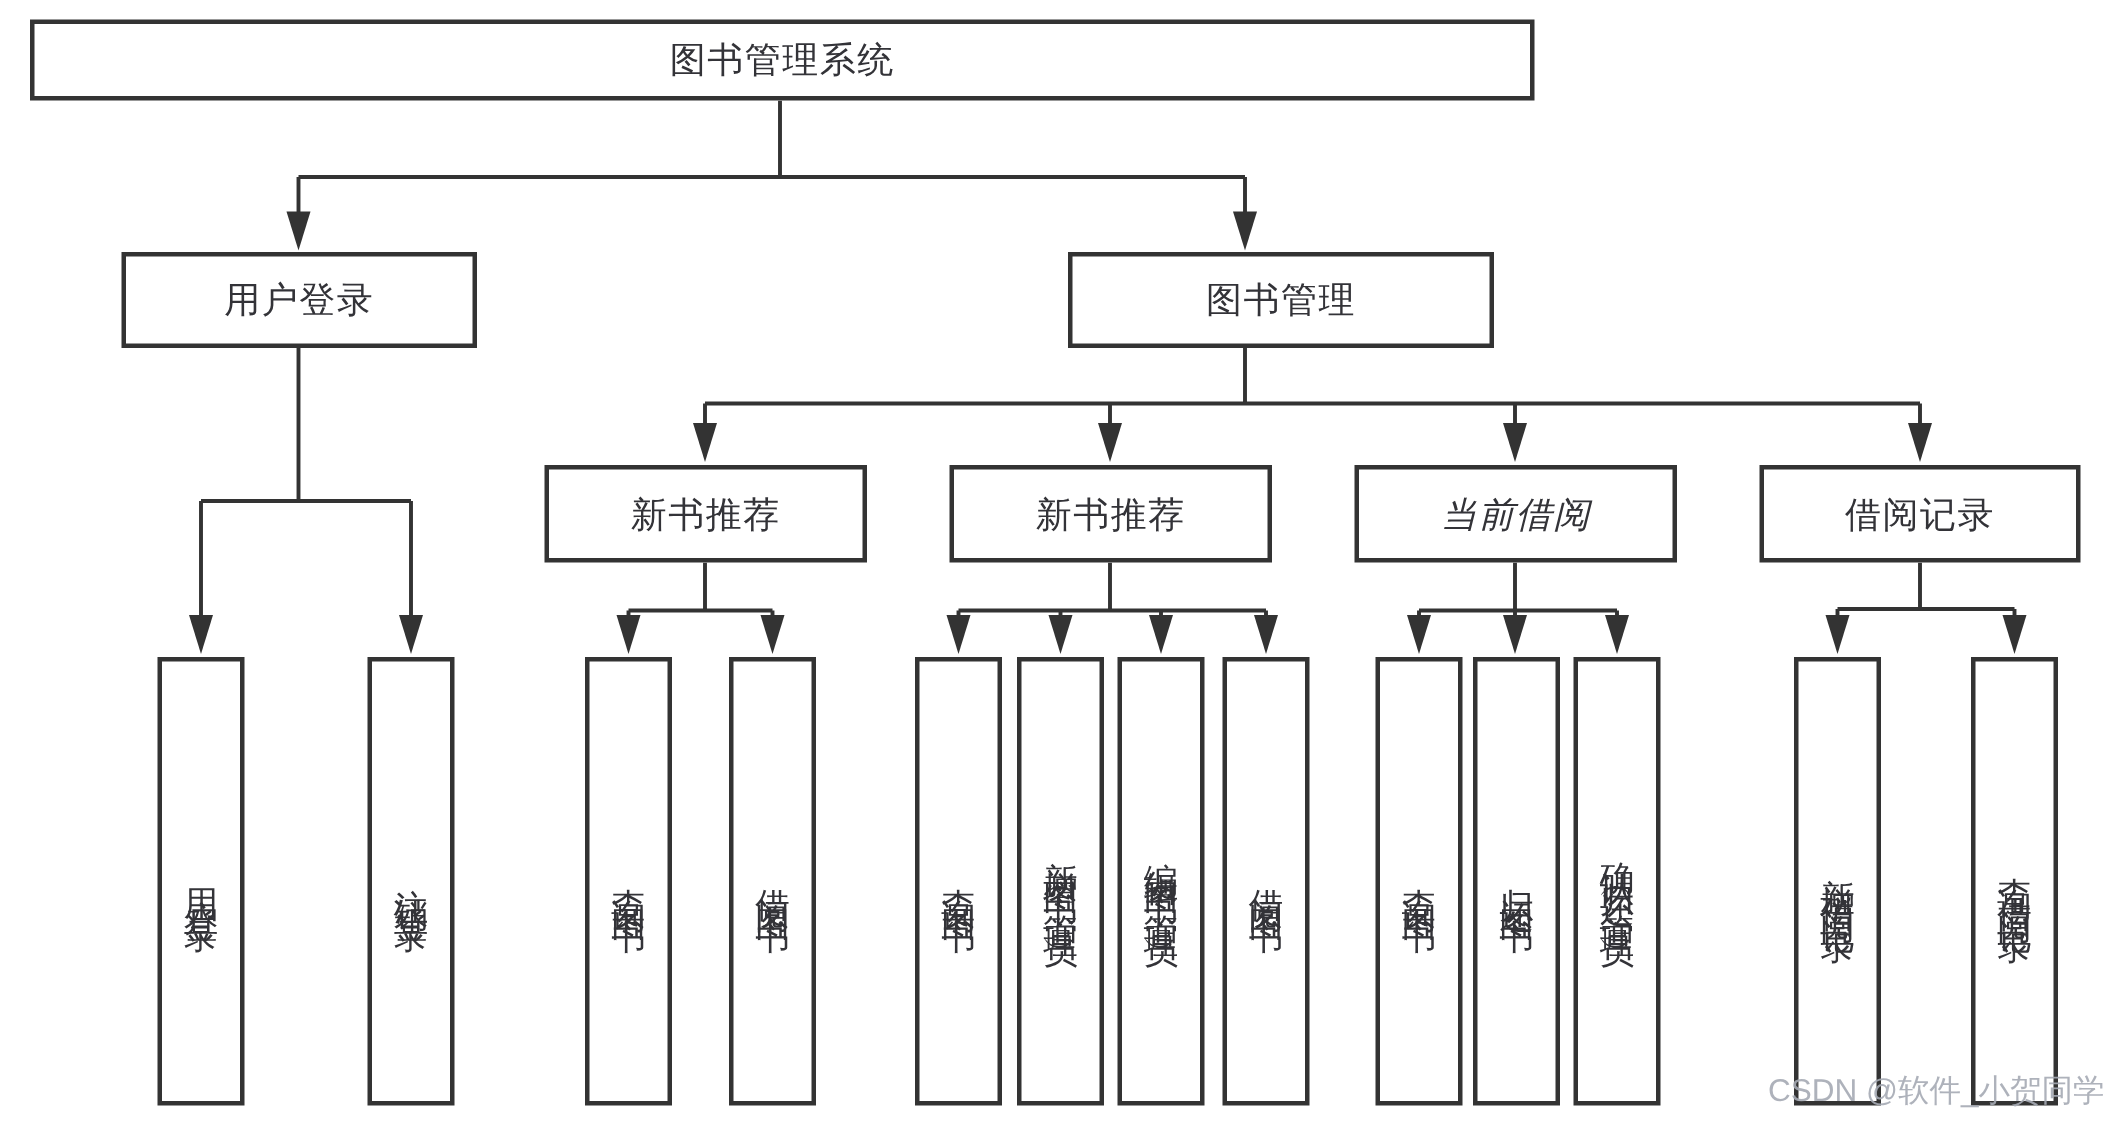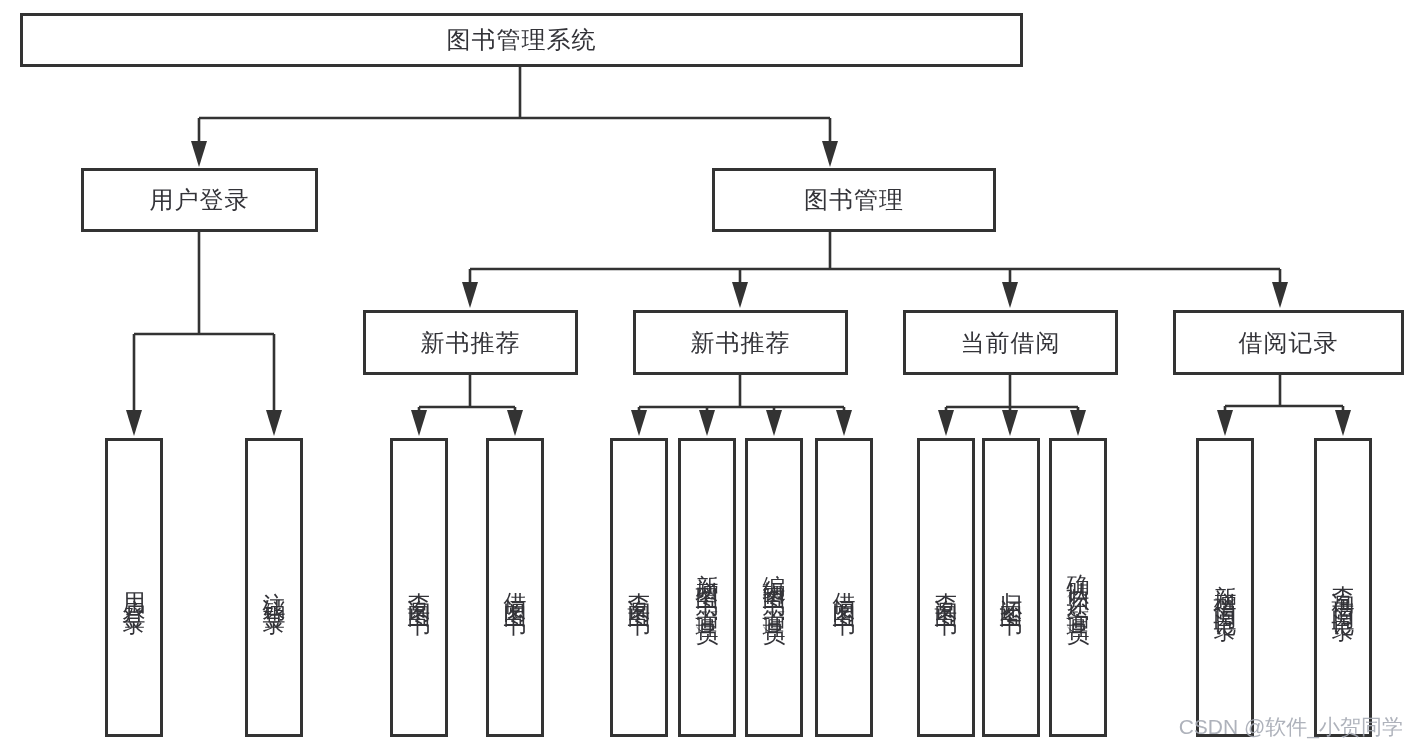--- a/index.html
+++ b/index.html
@@ -125,24 +125,24 @@
   <div class="hbox" style="left:712px; top:168px; width:284px; height:64px;">
     <span class="label">图书管理</span>
   </div>
 
   <div class="hbox" style="left:363px; top:310px; width:215px; height:65px;">
     <span class="label">新书推荐</span>
   </div>
   <div class="hbox" style="left:633px; top:310px; width:215px; height:65px;">
     <span class="label">新书推荐</span>
   </div>
-  <div class="hbox" style="left:903px; top:310px; width:215px; height:65px;">
+  <div class="hbox" style="left:903px; top:310px; width:215px; height:65px;font-style:italic;">
     <span class="label">当前借阅</span>
   </div>
-  <div class="hbox" style="left:1173px; top:310px; width:231px; height:65px;">
+  <div class="hbox" style="left:1173px; top:310px; width:214px; height:65px;">
     <span class="label">借阅记录</span>
   </div>
 
   <div class="vbox" style="left:105px;">
     <span class="label">用户登录</span>
   </div>
   <div class="vbox" style="left:245px;">
     <span class="label">注销登录</span>
   </div>
 

